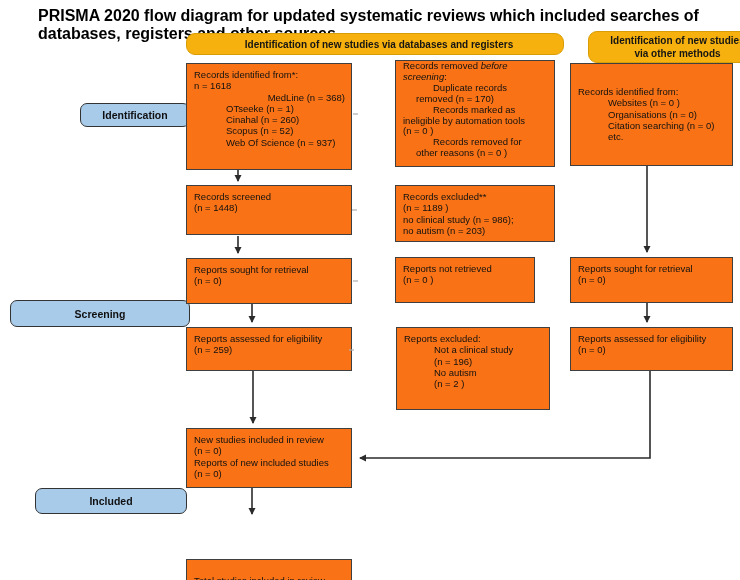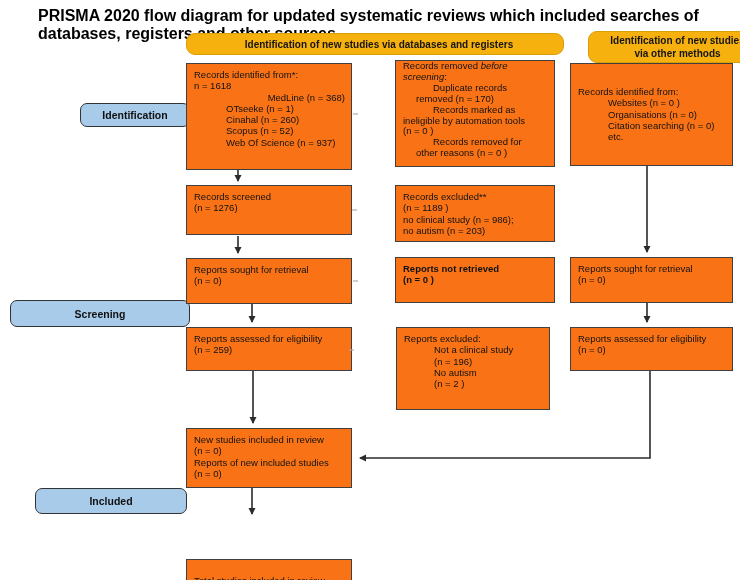--- a/index.html
+++ b/index.html
@@ -39,21 +39,21 @@
       <div class="ln"><span>Records identified from*:</span></div>
       <div class="ln"><span>n = 1618</span></div>
       <div class="ln" style="padding-left: 32px; text-align: right;"><span>MedLine (n = 368)</span></div>
       <div class="ln" style="padding-left: 32px;"><span>OTseeke (n = 1)</span></div>
       <div class="ln" style="padding-left: 32px;"><span>Cinahal (n = 260)</span></div>
       <div class="ln" style="padding-left: 32px;"><span>Scopus (n = 52)</span></div>
       <div class="ln" style="padding-left: 32px;"><span>Web Of Science (n = 937)</span></div>
     </div>
   <div class="box" style="left:186px;top:185px;width:166px;height:50px;">
       <div class="ln"><span>Records screened</span></div>
-      <div class="ln"><span>(n = 1276)</span></div>
+      <div class="ln"><span>(n = 1448)</span></div>
     </div>
   <div class="box" style="left:186px;top:258px;width:166px;height:46px;">
       <div class="ln"><span>Reports sought for retrieval</span></div>
       <div class="ln"><span>(n = 0)</span></div>
     </div>
   <div class="box" style="left:186px;top:327px;width:166px;height:44px;">
       <div class="ln"><span>Reports assessed for eligibility</span></div>
       <div class="ln"><span>(n = 259)</span></div>
     </div>
   <div class="box" style="left:186px;top:428px;width:166px;height:60px;">
@@ -77,21 +77,21 @@
       <div class="ln"><span>(n = 0 )</span></div>
       <div class="ln" style="padding-left: 30px;"><span>Records removed for</span></div>
       <div class="ln" style="padding-left: 13px;"><span>other reasons (n = 0 )</span></div>
     </div>
   <div class="box" style="left:395px;top:185px;width:160px;height:57px;">
       <div class="ln"><span>Records excluded**</span></div>
       <div class="ln"><span>(n = 1189 )</span></div>
       <div class="ln"><span>no clinical study (n = 986);</span></div>
       <div class="ln"><span>no autism (n = 203)</span></div>
     </div>
-  <div class="box" style="left:395px;top:257px;width:160px;height:46px;font-weight:bold;">
+  <div class="box" style="left:395px;top:257px;width:140px;height:46px;">
       <div class="ln"><span>Reports not retrieved</span></div>
       <div class="ln"><span>(n = 0 )</span></div>
     </div>
   <div class="box" style="left:396px;top:327px;width:154px;height:83px;">
       <div class="ln"><span>Reports excluded:</span></div>
       <div class="ln" style="padding-left: 30px;"><span>Not a clinical study</span></div>
       <div class="ln" style="padding-left: 30px;"><span>(n = 196)</span></div>
       <div class="ln" style="padding-left: 30px;"><span>No autism</span></div>
       <div class="ln" style="padding-left: 30px;"><span>(n = 2 )</span></div>
     </div>

